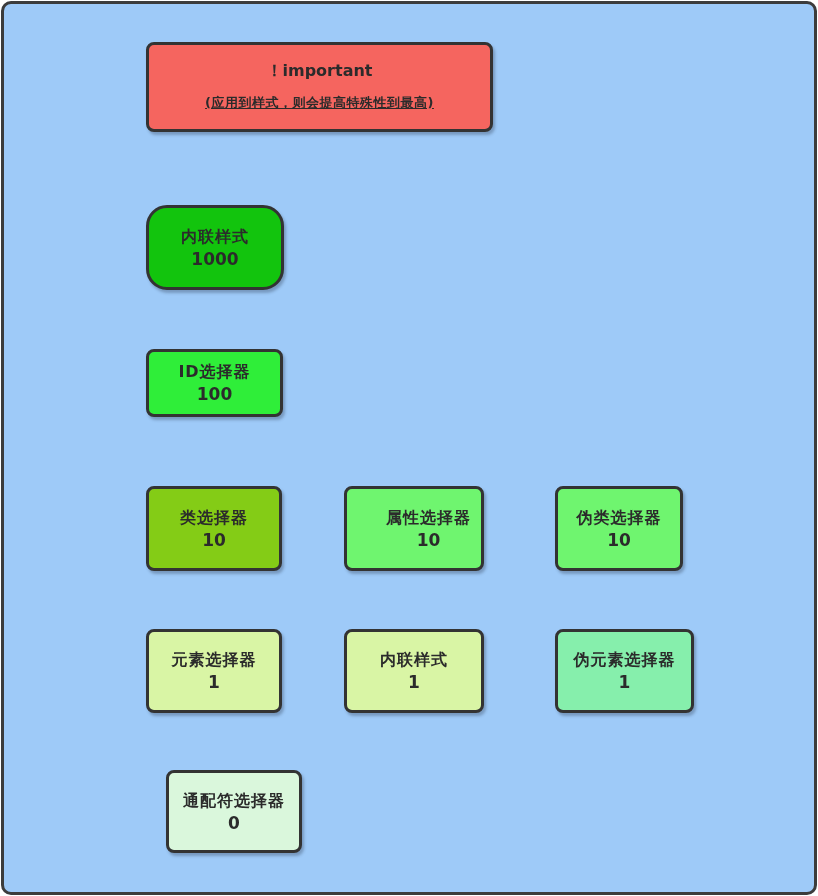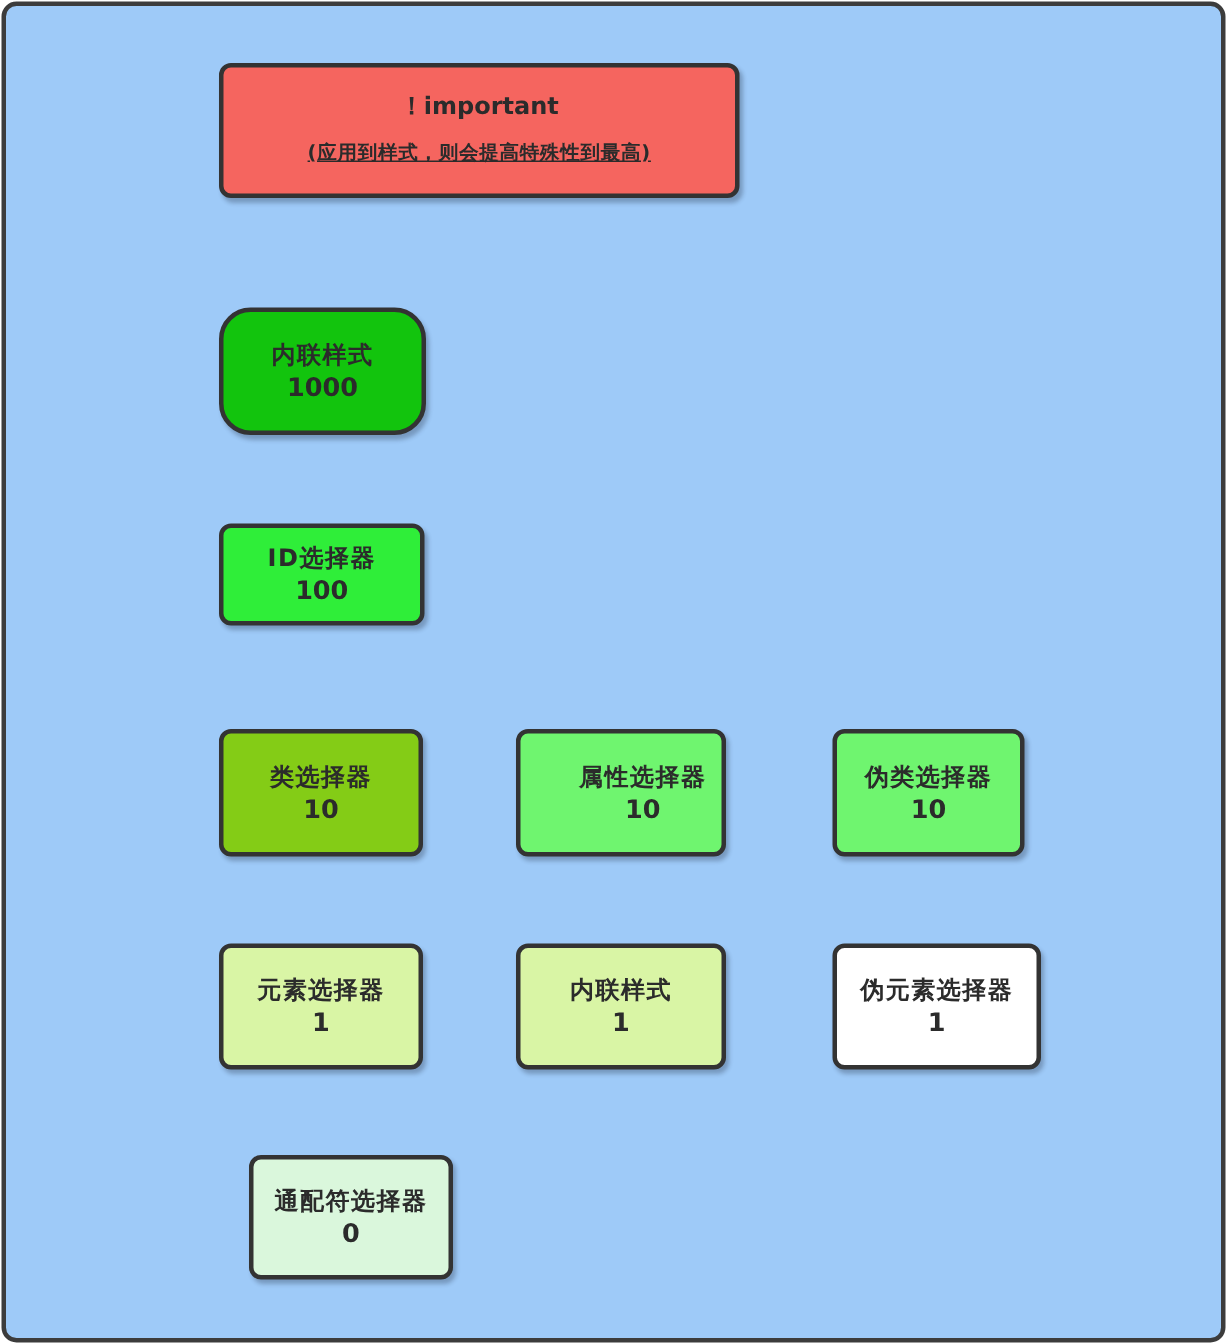--- a/index.html
+++ b/index.html
@@ -118,21 +118,21 @@
     <div class="box b5" style="background: rgb(217, 245, 165);">
       <div class="label">元素选择器</div>
       <div class="value">1</div>
     </div>
 
     <div class="box b6" style="background: rgb(217, 245, 165);">
       <div class="label">内联样式</div>
       <div class="value">1</div>
     </div>
 
-    <div class="box b7" style="background: #ffffff;">
+    <div class="box b7" style="background: #86efac;">
       <div class="label">伪元素选择器</div>
       <div class="value">1</div>
     </div>
 
     <div class="box b8" style="background: rgb(218, 247, 220); margin-left: 20px;">
       <div class="label">通配符选择器</div>
       <div class="value">0</div>
     </div>
 
   </div>

